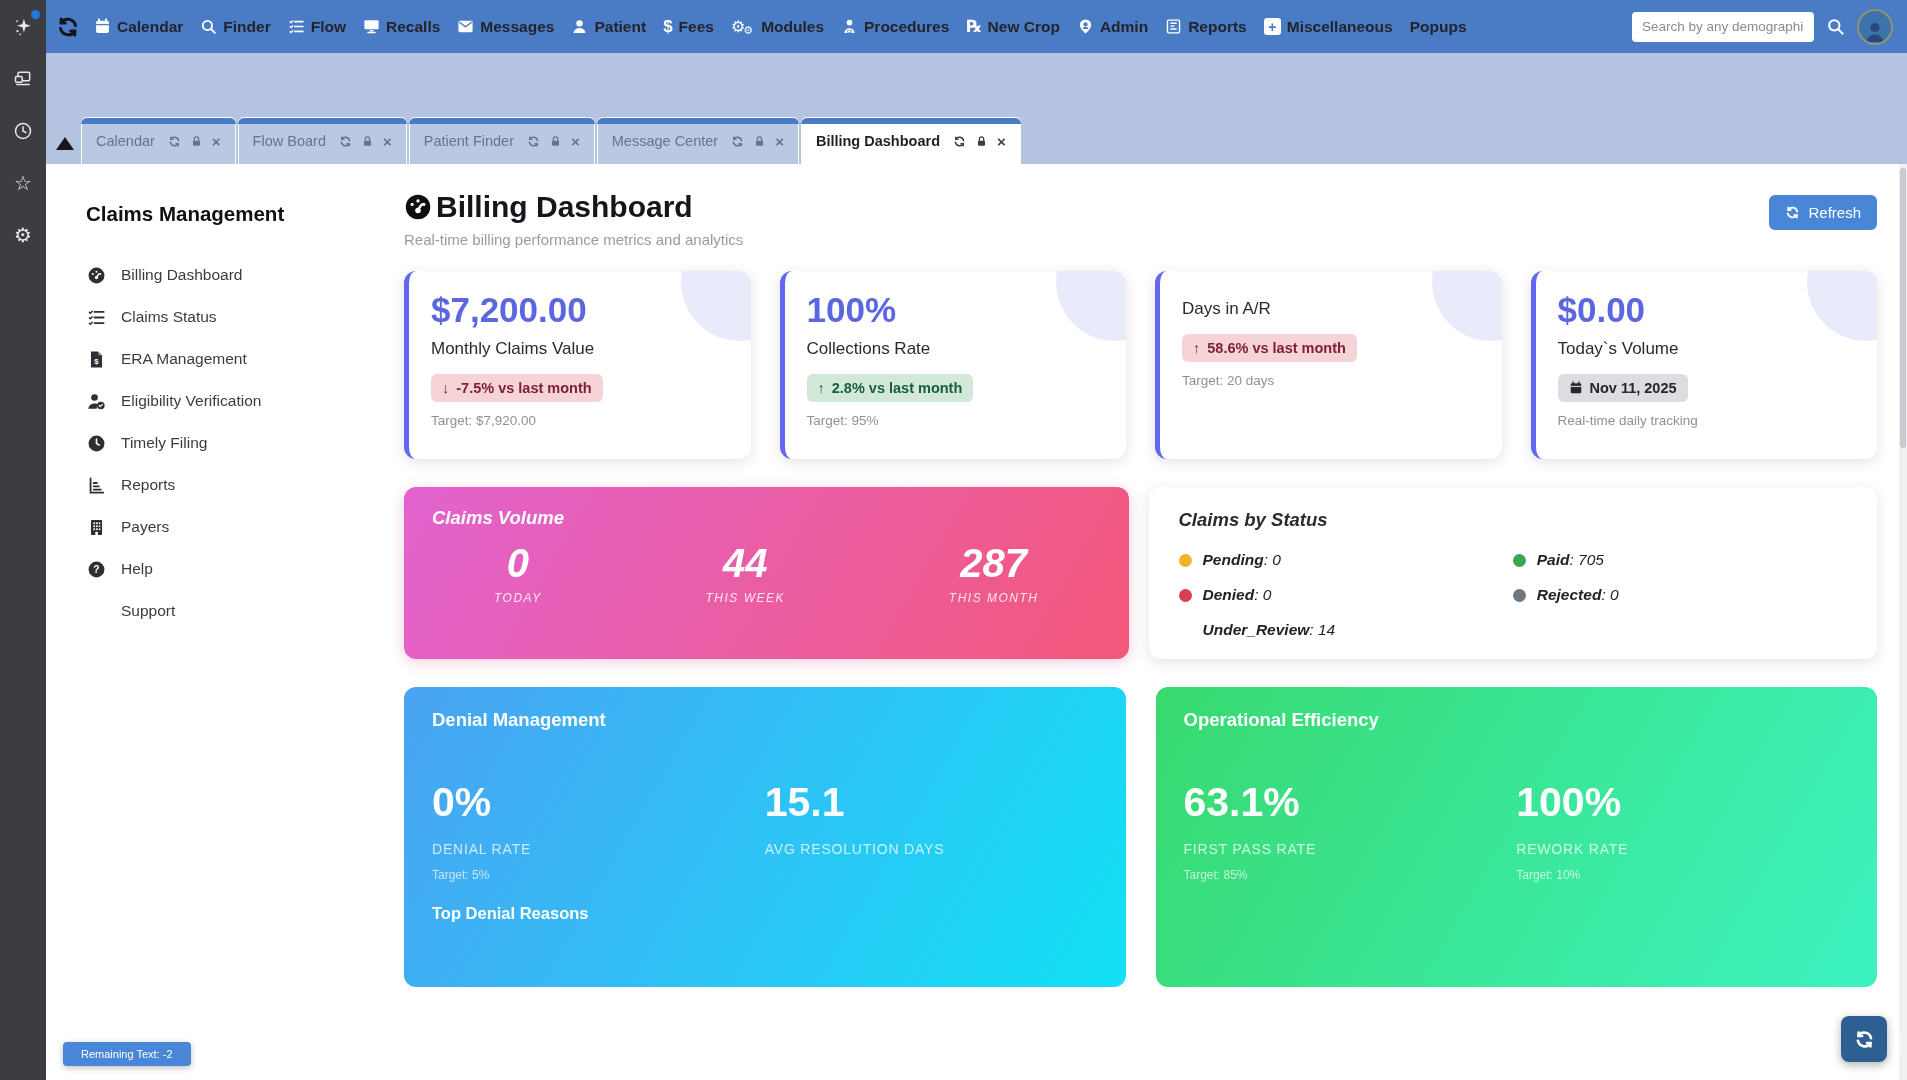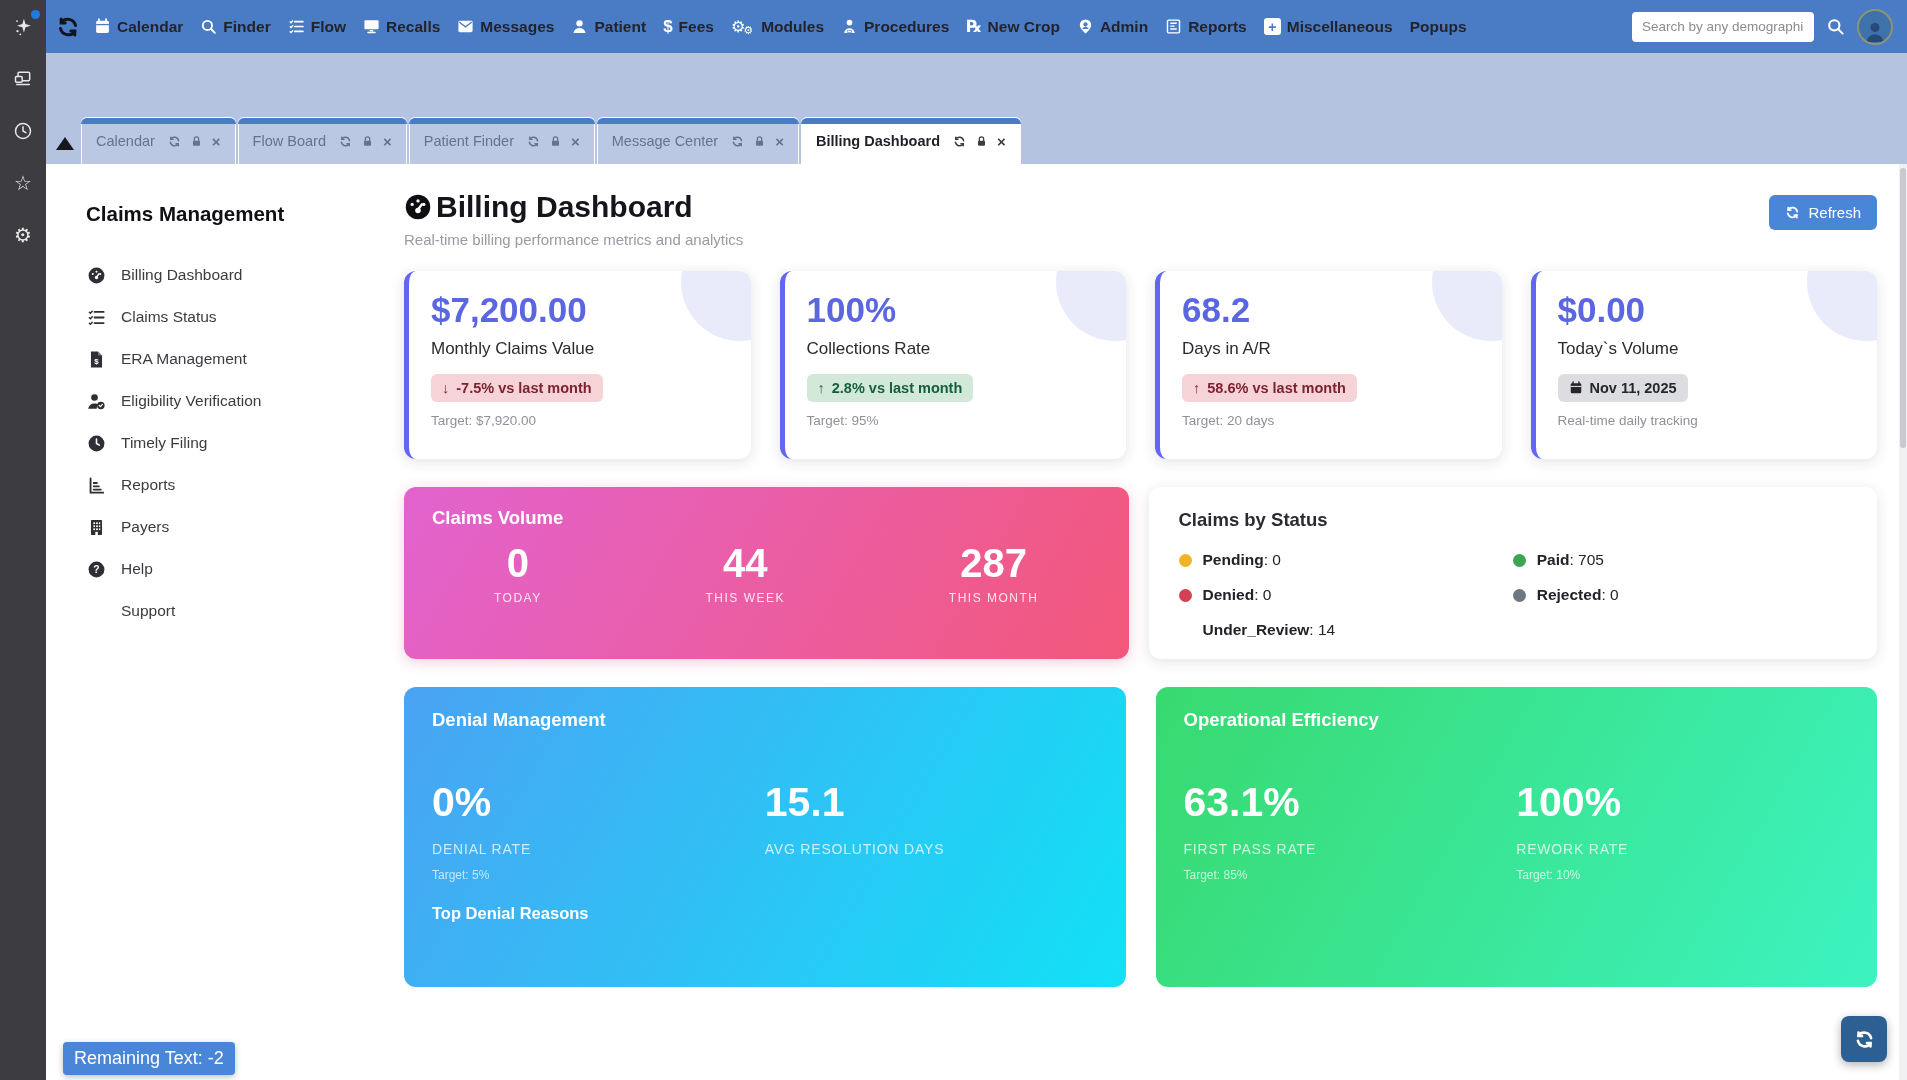--- a/index.html
+++ b/index.html
@@ -104,21 +104,21 @@
   .mlabel { font-size:17px; font-weight:normal; color:#2a2a31; margin-top:9px; position:relative; }
   .mbadge { display:inline-flex; align-items:center; gap:7px; margin-top:15px;
     padding:6px 11px; border-radius:6px; font-size:14.5px; font-weight:bold; position:relative; }
   .mbadge.neg { background:#f6d3d7; color:#7e2230; }
   .mbadge.pos { background:#d2e9da; color:#15603a; }
   .mbadge.neu { background:#dcdde0; color:#26262c; }
   .mbadge .cal-ic svg { width:14px; height:14px; display:block; }
   .mtarget { font-size:13.5px; color:#90909a; margin-top:11px; position:relative; }
 
   
-  .row2 { display:flex; gap:20px; margin-top:28px; }
+  .row2 { display:flex; gap:20px; margin-top:28px;font-style:italic; }
   .volume-card { flex:1; height:172px; border-radius:12px; padding:20px 28px;
     background:linear-gradient(120deg,#e263cf 0%,#f3587a 100%);
     box-shadow:0 3px 14px rgba(200,60,120,.25); }
   .vc-title { color:#fff; font-size:18.5px; font-weight:bold; }
   .vc-stats { display:flex; justify-content:space-between; padding:0 62px; margin-top:12px; }
   .vc-stat { text-align:center; }
   .vc-num { color:#fff; font-size:40px; font-weight:800; }
   .vc-lab { color:rgba(255,255,255,.85); font-size:12px; letter-spacing:1.5px; margin-top:5px; }
 
   .status-card { flex:1; height:172px; background:#fff; border-radius:12px;
@@ -137,21 +137,21 @@
   .grad-card.ops { background:linear-gradient(120deg,#38d96e 0%,#3cf3c1 100%); }
   .gc-title { color:#fff; font-size:18.5px; font-weight:bold; }
   .gc-stats { display:grid; grid-template-columns:1fr 1fr; margin-top:48px; }
   .gc-num { color:#fff; font-size:41px; font-weight:800; }
   .gc-lab { color:rgba(255,255,255,.75); font-size:14px; letter-spacing:.8px; margin-top:15px; }
   .gc-target { color:rgba(255,255,255,.7); font-size:12px; margin-top:11px; }
   .gc-footer { color:#fff; font-size:16.5px; font-weight:bold; margin-top:22px; }
 
   
   .remaining-badge { position:absolute; left:63px; top:1042px; background:#4a86d8;
-    color:#fff; font-size:18px; padding:6px 11px; border-radius:4px; z-index:9;
+    color:#fff; font-size:11px; padding:6px 18px; border-radius:4px; z-index:9;
     box-shadow:0 2px 6px rgba(0,0,0,.25); cursor:pointer;text-align:right; }
   .fab { position:absolute; right:20px; top:1016px; width:46px; height:46px;
     background:#2e5f93; border-radius:8px; display:flex; align-items:center;
     justify-content:center; color:#fff; cursor:pointer; z-index:9;
     box-shadow:0 3px 10px rgba(0,0,0,.3); }
   .fab svg { width:21px; height:21px; }
 
   .vscroll { position:absolute; right:0; top:0; bottom:0; width:8px; background:#f1f1f4; }
   .vscroll .thumb { position:absolute; top:4px; left:1px; width:6px; height:280px;
     background:#c9cad0; border-radius:3px; }
@@ -567,21 +567,20 @@
             <div class="mvalue">100%</div>
             <div class="mlabel">Collections Rate</div>
             <div><span class="mbadge pos">
                   <span>↑</span>
                   <span>2.8% vs last month</span>
                 </span></div>
             <div class="mtarget">Target: 95%</div>
           </div>
           <div class="mcard">
             <div class="deco"></div>
-            <div class="mvalue">68.2</div>
             <div class="mlabel">Days in A/R</div>
             <div><span class="mbadge neg">
                   <span>↑</span>
                   <span>58.6% vs last month</span>
                 </span></div>
             <div class="mtarget">Target: 20 days</div>
           </div>
           <div class="mcard">
             <div class="deco"></div>
             <div class="mvalue">$0.00</div>

